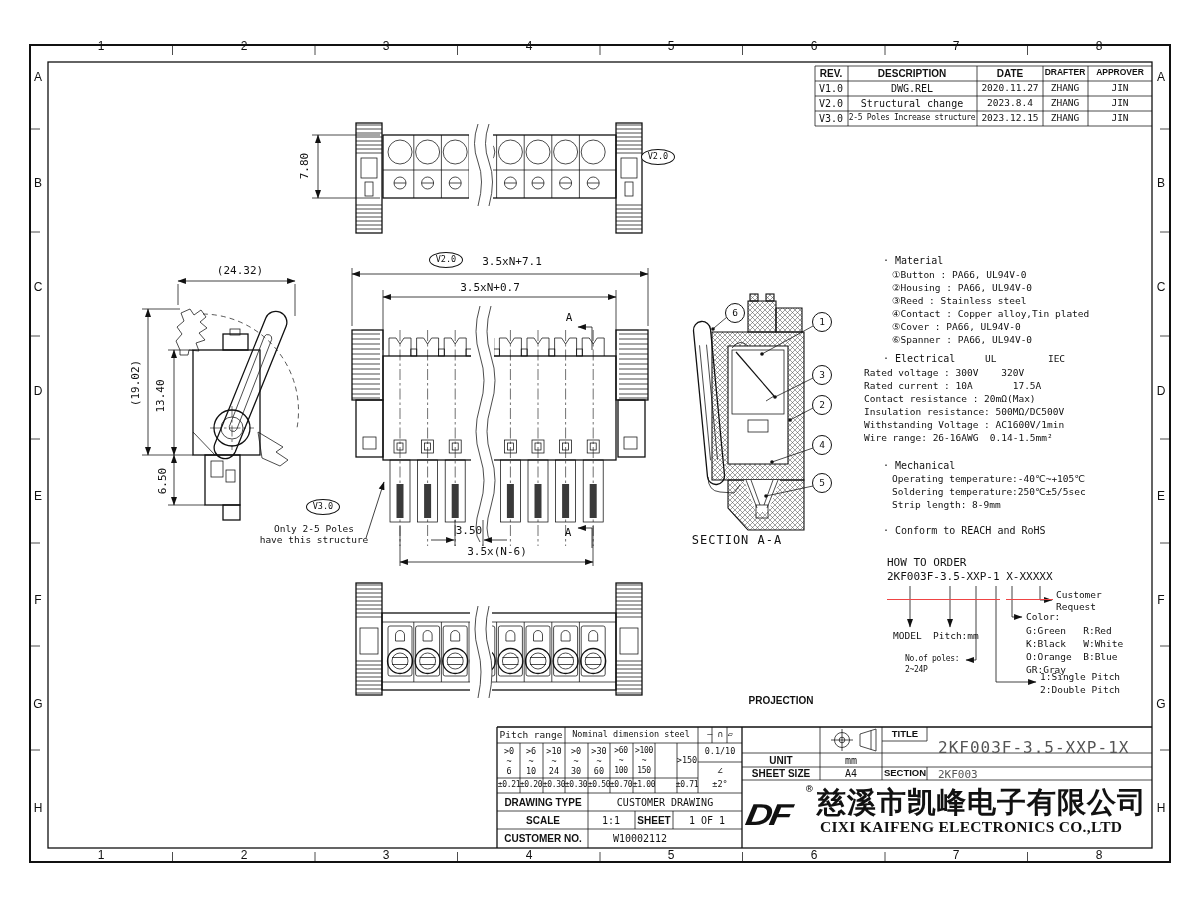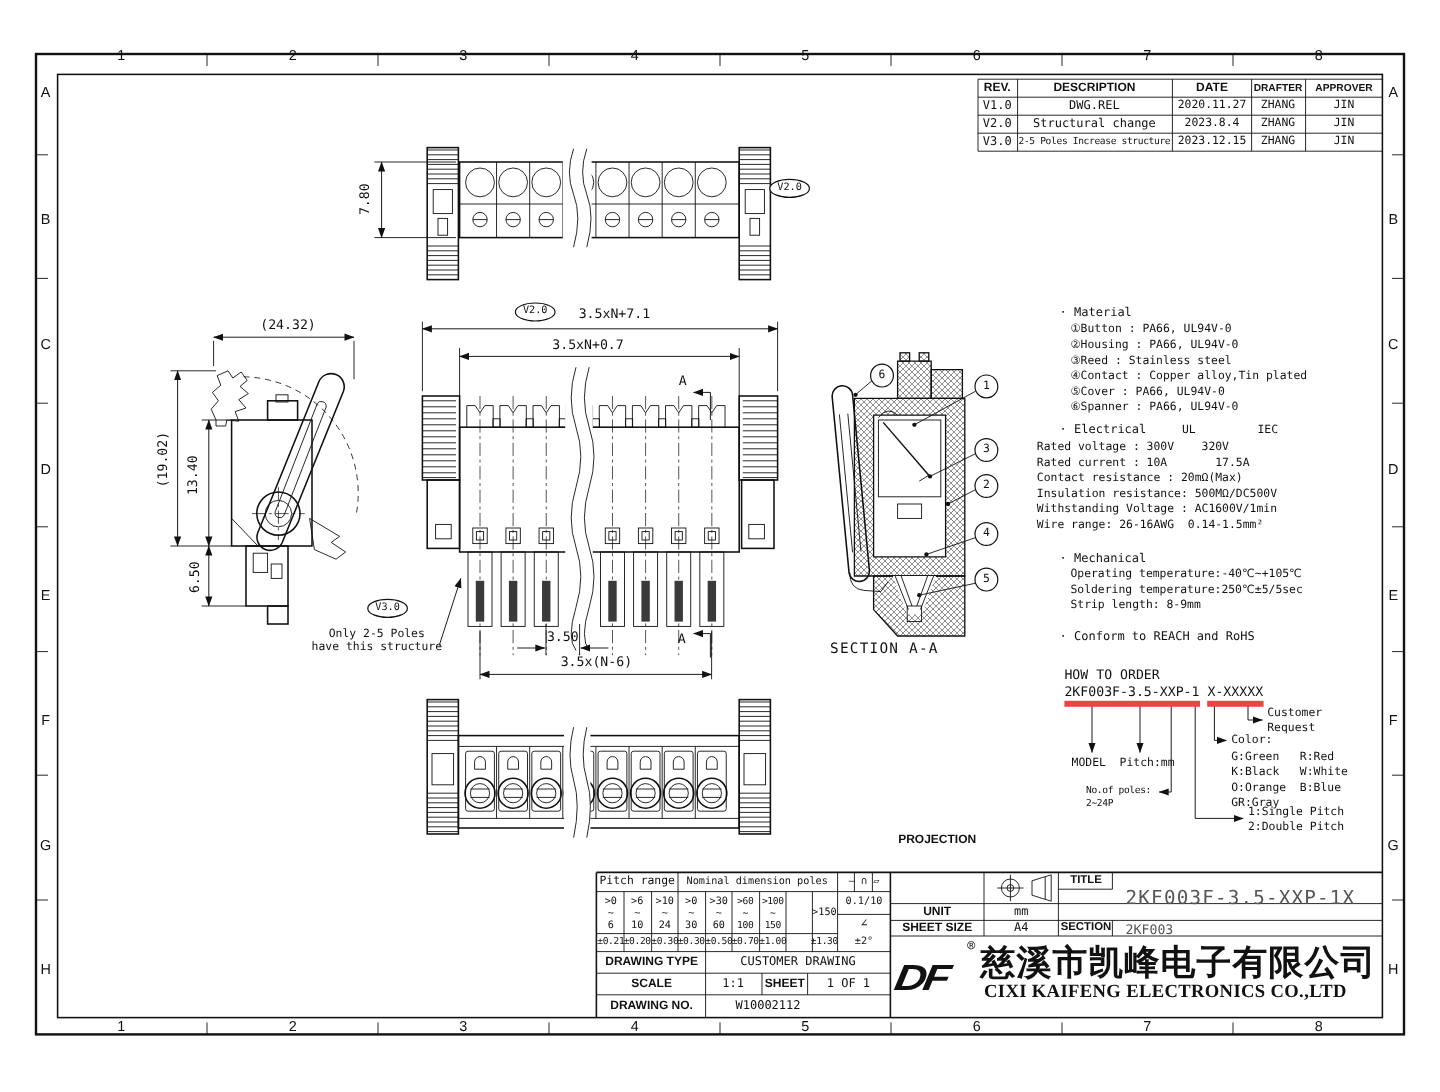--- a/index.html
+++ b/index.html
@@ -19,21 +19,21 @@
   .rot{transform:translate(-50%,-50%) rotate(-90deg);}
   .f9{font-size:9.5px}.f10{font-size:10px}.f11{font-size:11px}.f12{font-size:12px}
   .f85{font-size:8.5px}.f8{font-size:8px;letter-spacing:-0.3px}
   .zone{position:absolute;font-family:"Liberation Sans",sans-serif;font-size:12px;transform:translate(-50%,-50%);}
   .hdr{font-family:"Liberation Sans",sans-serif;font-weight:bold;}
   .gray{color:#555}
   .bal{position:absolute;width:18px;height:18px;border:1px solid #111;border-radius:50%;
        font-size:9.5px;line-height:17px;text-align:center;transform:translate(-50%,-50%);background:#fff;}
   .vbal{position:absolute;width:32px;height:14px;border:1px solid #111;border-radius:50%;
        font-size:8.5px;line-height:13px;text-align:center;transform:translate(-50%,-50%);background:#fff;}
-  .code u{text-decoration:none;border-bottom:5px solid #ef4444;padding-bottom:1px;}
+  .code u{text-decoration:none;border-bottom:1px solid #ef4444;padding-bottom:16px;}
   .logo{position:absolute;left:746px;top:794px;font-family:"Liberation Sans",sans-serif;
         font-weight:900;font-style:italic;font-size:37px;letter-spacing:-3px;
         transform:skewX(-10deg) scaleY(0.82);}
   .cn{position:absolute;left:817px;top:783px;font-size:29px;letter-spacing:1px;
       font-family:"DejaVu Sans",sans-serif;font-weight:bold;}
   .en{position:absolute;left:820px;top:818px;font-family:"Liberation Serif",serif;
       font-weight:bold;font-size:15.5px;letter-spacing:0.3px;}
 </style>
 </head>
 <body>
@@ -453,21 +453,21 @@
   <div class="lbl c hdr f9" style="left:905px;top:773px">SECTION</div>
   <div class="lbl gray" style="left:938px;top:768px;font-size:11px">2KF003</div>
   <div class="logo">DF</div>
   <div class="lbl" style="left:806px;top:782px;font-size:11px">®</div>
   <div class="cn">慈溪市凯峰电子有限公司</div>
   <div class="en">CIXI KAIFENG ELECTRONICS CO.,LTD</div>
 </div>
 
 <div>
   <div class="lbl c f9" style="left:531px;top:735px">Pitch range</div>
-  <div class="lbl c f85" style="left:631px;top:735px">Nominal dimension poles</div>
+  <div class="lbl c f85" style="left:631px;top:735px">Nominal dimension steel</div>
   <div class="lbl c f85" style="left:720px;top:735px">— ∩ ▱</div>
   <div class="lbl c f85" style="left:509px;top:761px;line-height:10px">&gt;0
 ~
 6</div>
   <div class="lbl c f85" style="left:531px;top:761px;line-height:10px">&gt;6
 ~
 10</div>
   <div class="lbl c f85" style="left:554px;top:761px;line-height:10px">&gt;10
 ~
 24</div>
@@ -486,29 +486,29 @@
   <div class="lbl c f85" style="left:687px;top:761px">&gt;150</div>
   <div class="lbl c f85" style="left:720px;top:752px">0.1/10</div>
   <div class="lbl c f10" style="left:720px;top:770px">∠</div>
   <div class="lbl c f8" style="left:509px;top:785px">±0.21</div>
   <div class="lbl c f8" style="left:531px;top:785px">±0.20</div>
   <div class="lbl c f8" style="left:554px;top:785px">±0.30</div>
   <div class="lbl c f8" style="left:576px;top:785px">±0.30</div>
   <div class="lbl c f8" style="left:599px;top:785px">±0.50</div>
   <div class="lbl c f8" style="left:621px;top:785px">±0.70</div>
   <div class="lbl c f8" style="left:644px;top:785px">±1.00</div>
-  <div class="lbl c f8" style="left:687px;top:785px">±1.30</div>
+  <div class="lbl c f8" style="left:687px;top:785px">±0.71</div>
   <div class="lbl c f85" style="left:720px;top:785px">±2°</div>
   <div class="lbl c hdr f10" style="left:543px;top:802px">DRAWING TYPE</div>
   <div class="lbl c f10" style="left:665px;top:802px">CUSTOMER DRAWING</div>
   <div class="lbl c hdr f10" style="left:543px;top:820px">SCALE</div>
   <div class="lbl c f10" style="left:611px;top:820px">1:1</div>
   <div class="lbl c hdr f10" style="left:654px;top:820px">SHEET</div>
   <div class="lbl c f10" style="left:707px;top:820px">1 OF 1</div>
-  <div class="lbl c hdr f10" style="left:543px;top:838px">DRAWING NO.</div>
+  <div class="lbl c hdr f10" style="left:543px;top:838px">CUSTOMER NO.</div>
   <div class="lbl c f10" style="left:640px;top:838px">W10002112</div>
 </div>
 
 <div id="zones">
       <div class="zone" style="left: 101px; top: 46px;">1</div>
       <div class="zone" style="left: 101px; top: 855px;">1</div>
       <div class="zone" style="left: 244px; top: 46px;">2</div>
       <div class="zone" style="left: 244px; top: 855px;">2</div>
       <div class="zone" style="left: 386px; top: 46px;">3</div>
       <div class="zone" style="left: 386px; top: 855px;">3</div>

